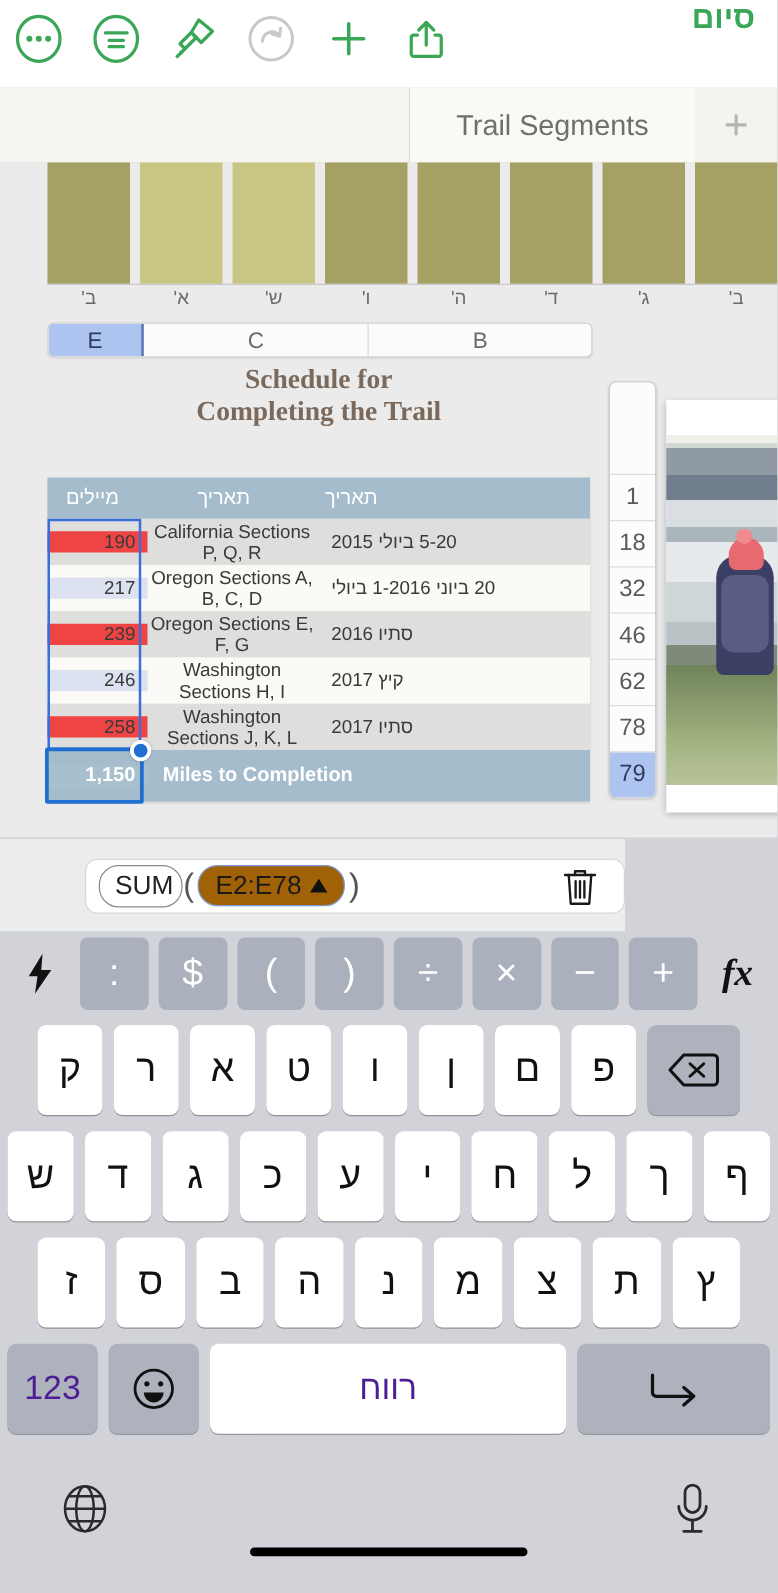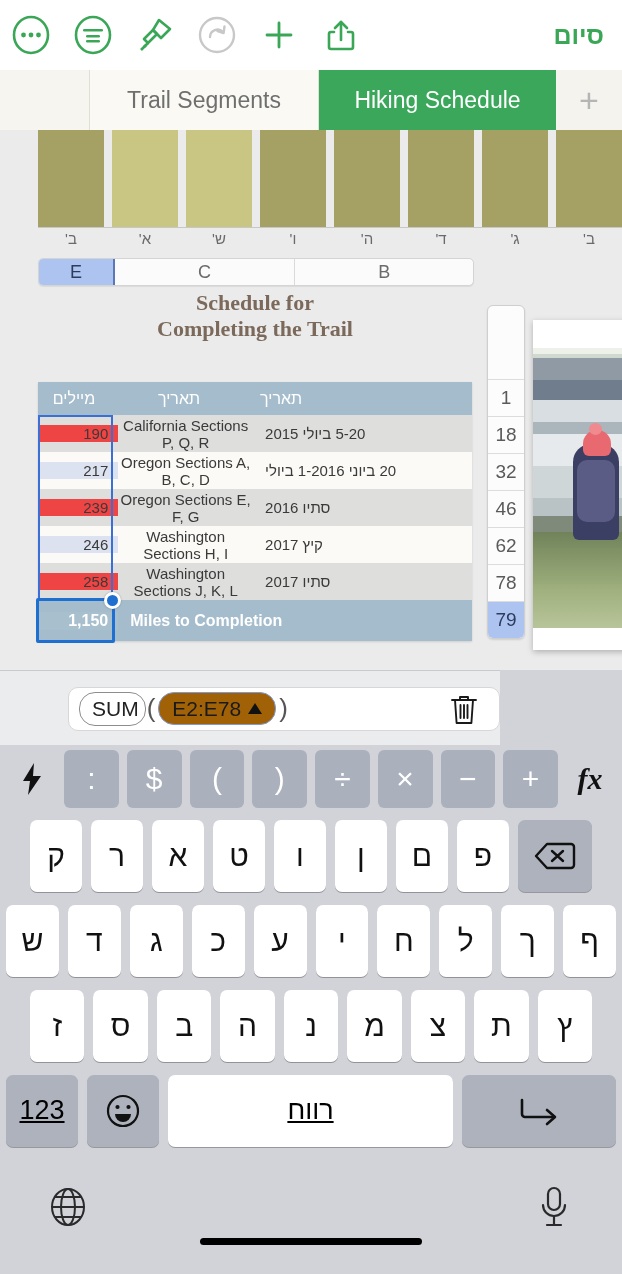--- a/index.html
+++ b/index.html
@@ -10,21 +10,21 @@
     background:#d1d3d9;
     overflow:hidden;
     -webkit-font-smoothing:antialiased;
   }
   .app{position:relative;width:622px;height:1274px;}
 
   
   .toolbar{
     position:absolute;left:0;top:0;width:622px;height:70px;
     background:#ffffff;
-    display:flex;align-items:center;
+    display:flex;
     border-bottom:1px solid #d8d8d8;
     direction:ltr;
   }
   .tb-btn{
     flex:0 0 auto;display:flex;align-items:center;justify-content:center;
     width:62px;height:62px;cursor:pointer;
   }
   .tb-spacer{flex:1 1 auto;}
   .done-btn{
     color:#3aa757;font-size:25px;font-weight:700;padding:0 18px;
@@ -243,21 +243,21 @@
   }
   .key.dark{background:#adb2bd;box-shadow:0 1px 0 rgba(0,0,0,.28);}
   .key.bksp{max-width:74px;flex:0 0 74px;}
   .r1{padding:0 30px;}
   .r2{padding:0 6px;}
   .r3{padding:0 30px;}
   .botrow{display:flex;align-items:center;gap:9px;height:85px;padding:0 6px;box-sizing:border-box;}
   .bk{
     height:72px;background:#adb2bd;border-radius:7px;
     display:flex;align-items:center;justify-content:center;
-    font-size:27px;color:#000000;box-shadow:0 1px 0 rgba(0,0,0,.28);cursor:pointer;text-decoration:underline;
+    font-size:27px;color:#4c1d95;box-shadow:0 1px 0 rgba(0,0,0,.28);cursor:pointer;
   }
   .bk-123{flex:0 0 72px;}
   .bk-emoji{flex:0 0 72px;}
   .bk-space{flex:1 1 auto;background:#fff;font-size:27px;}
   .bk-ret{flex:0 0 154px;}
   .kbbottom{
     height:108px;display:flex;align-items:center;justify-content:space-between;
     padding:0 40px;box-sizing:border-box;position:relative;
   }
   .homebar{
@@ -326,21 +326,20 @@
       </svg>
     </div>
 
     <div class="tb-spacer"></div>
 
     <div class="done-btn">סיום</div>
   </div>
 
   <div class="tabbar">
     <div class="tab add">+</div>
-    <div class="tab active t-hiking">Hiking Schedule</div>
     <div class="tab t-trail">Trail Segments</div>
   </div>
 
   <div class="canvas">
 
     <div class="chart">
       <div class="plot">
         <div class="bar" style="background:#a5a063;height:100%"></div>
         <div class="bar" style="background:#a5a063;height:100%"></div>
         <div class="bar" style="background:#a5a063;height:100%"></div>

